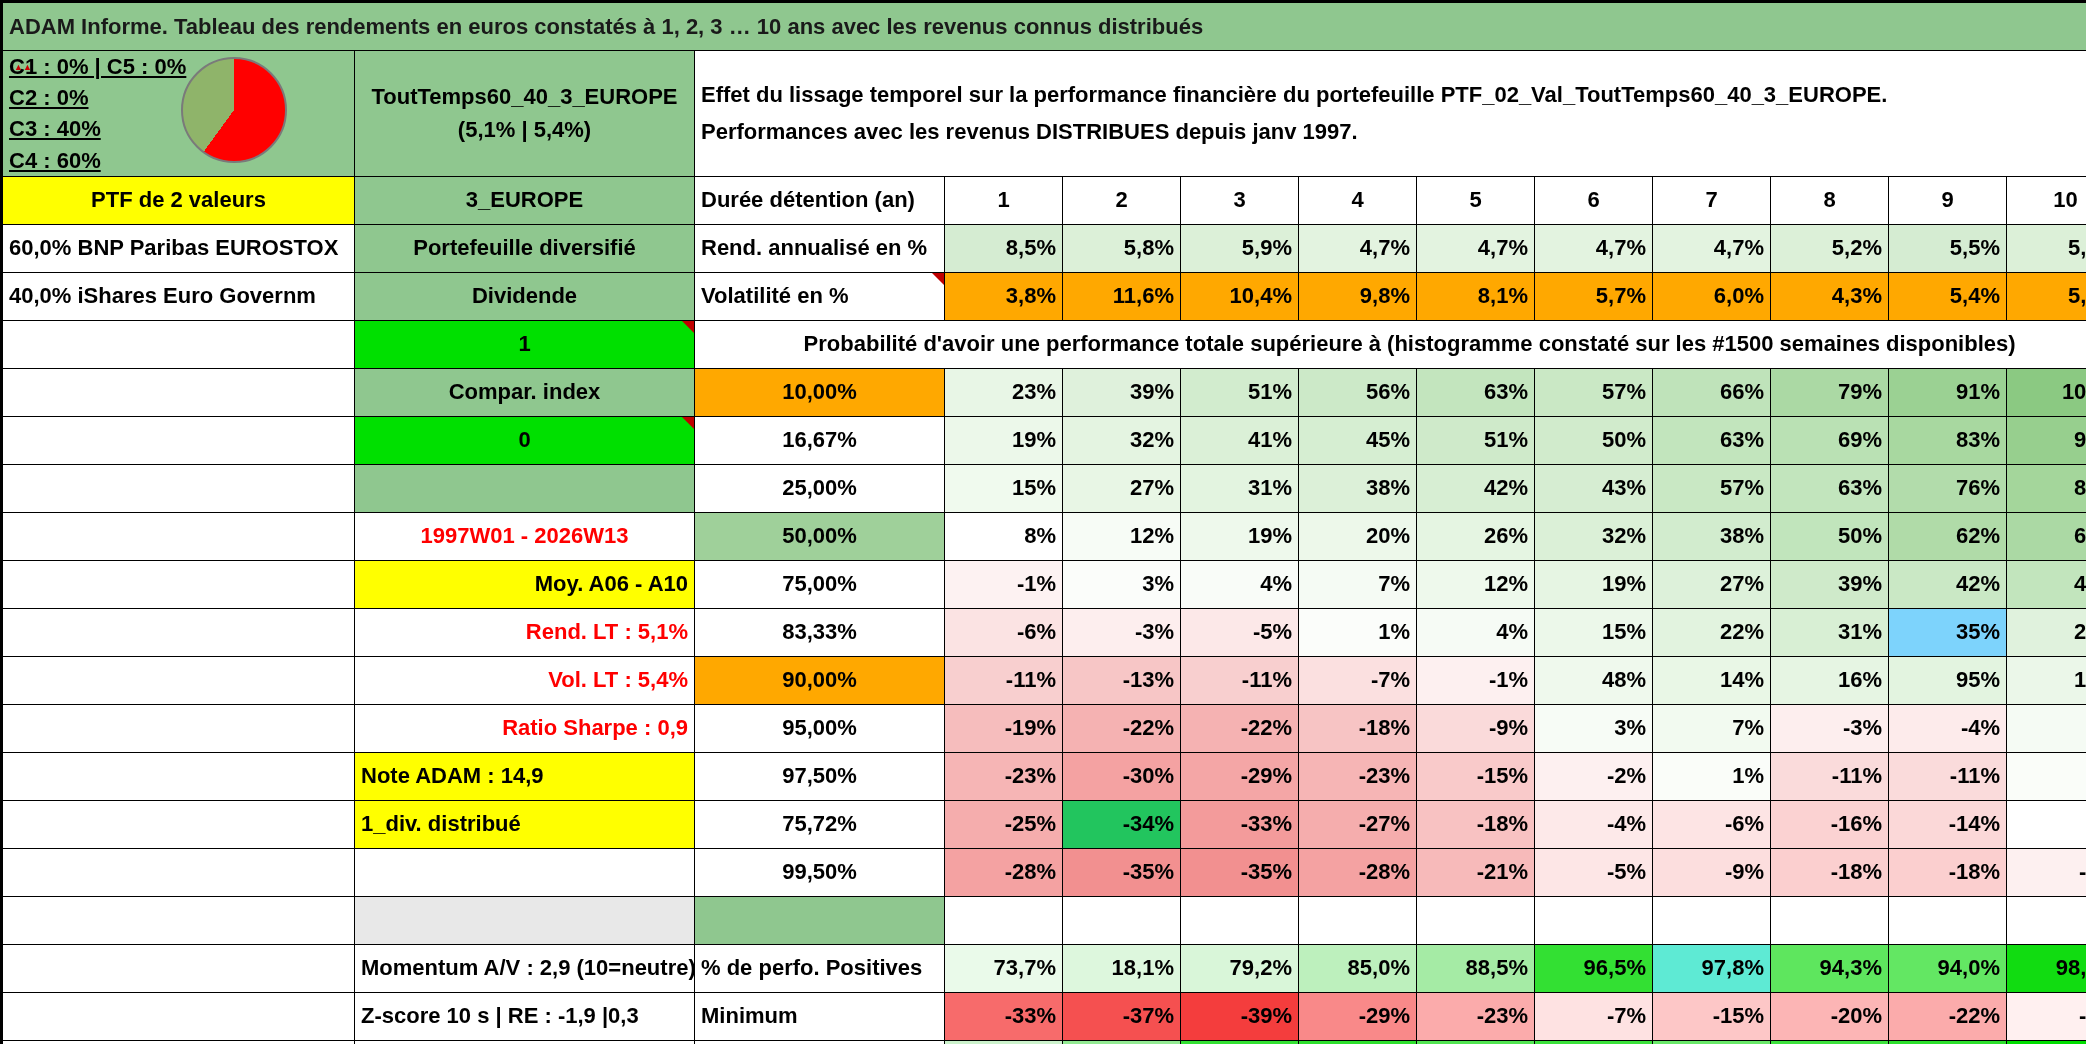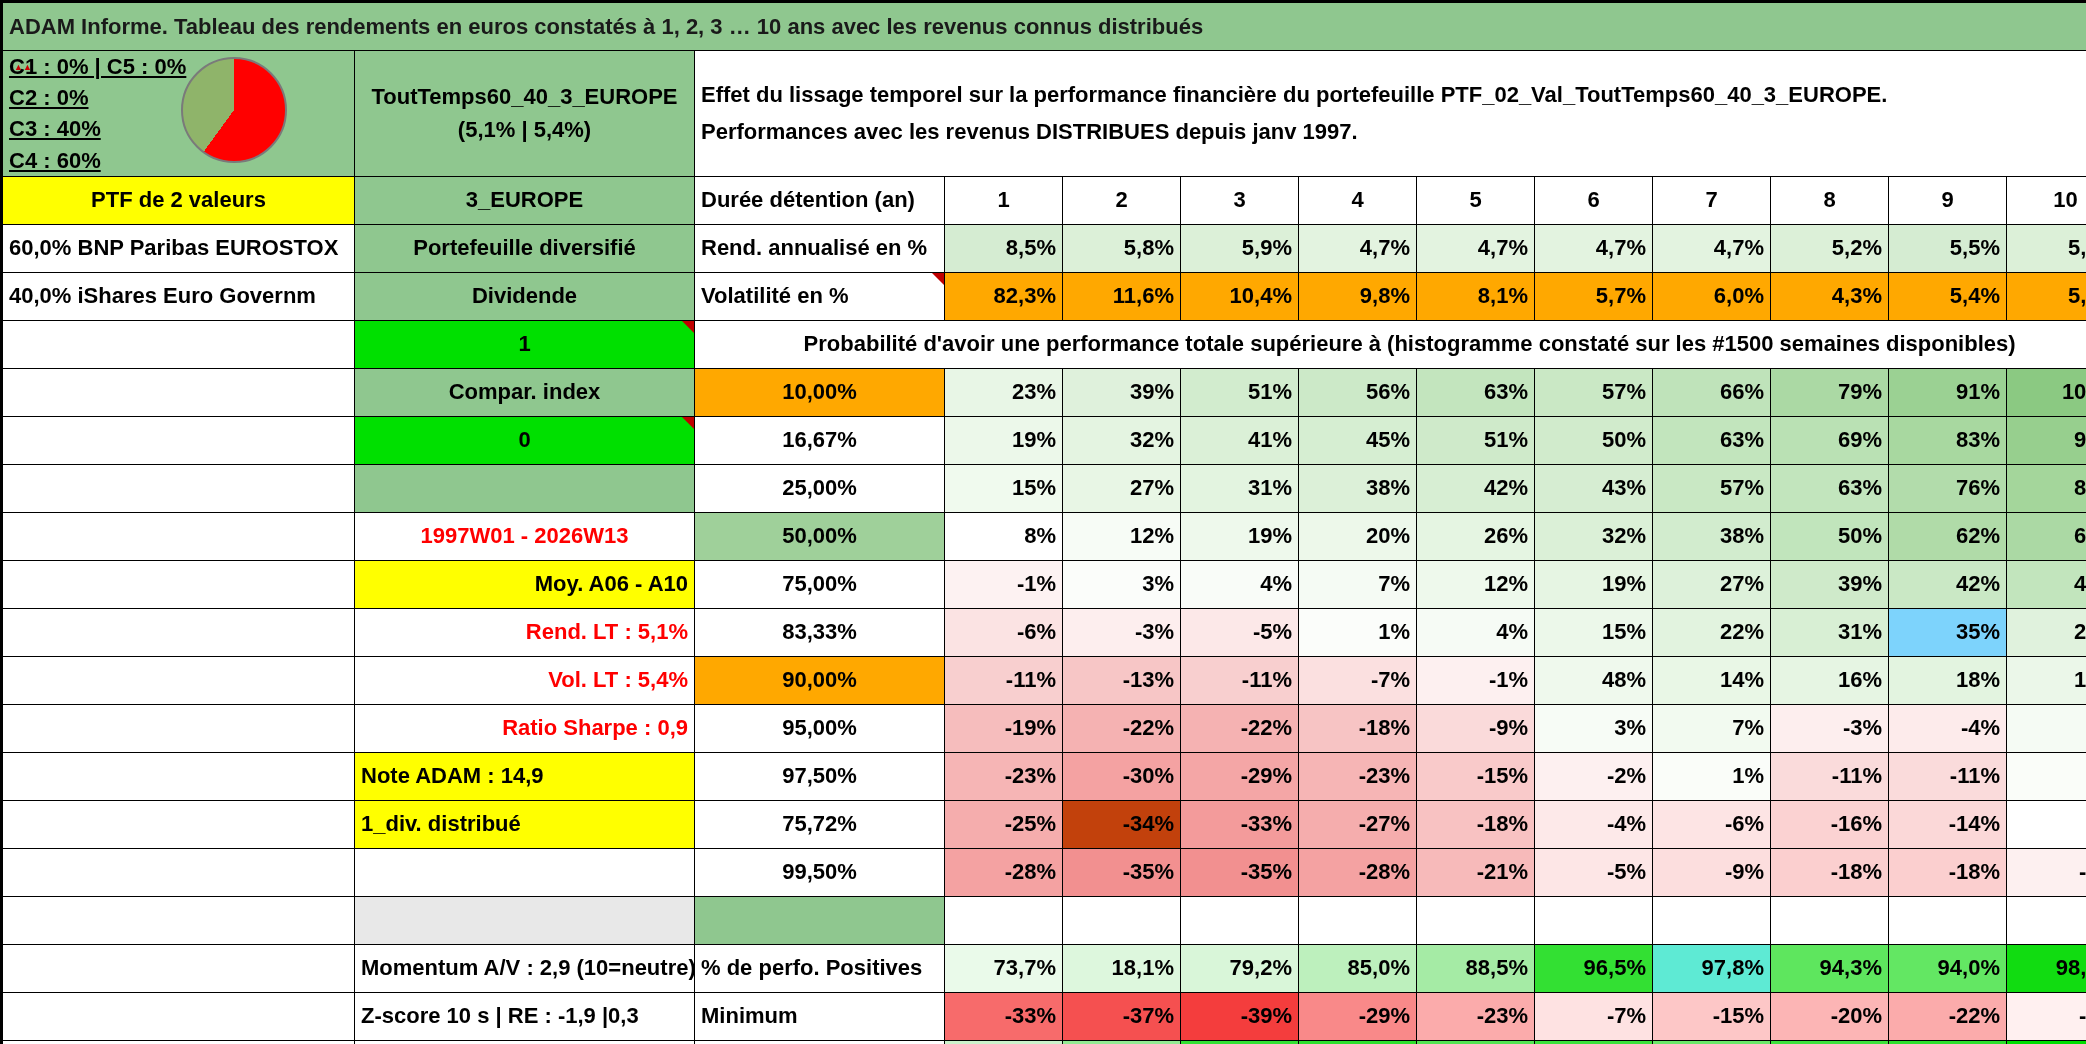--- a/index.html
+++ b/index.html
@@ -184,21 +184,21 @@
       <td class="rgt" style="background:#e3f3e0">4,7%</td>
       <td class="rgt" style="background:#dcf0d8">5,2%</td>
       <td class="rgt" style="background:#d5ecd2">5,5%</td>
       <td class="rgt" style="background:#dcf0d8">5,2%</td>
     </tr>
 
     <tr>
       <td class="white lft sm">40,0% iShares Euro Governm</td>
       <td class="green ctr">Dividende</td>
       <td class="white lft corner">Volatilité en %</td>
-      <td class="orange rgt sm">82,3%</td>
+      <td class="orange rgt sm">3,8%</td>
       <td class="orange rgt sm">11,6%</td>
       <td class="orange rgt sm">10,4%</td>
       <td class="orange rgt sm">9,8%</td>
       <td class="orange rgt sm">8,1%</td>
       <td class="orange rgt sm">5,7%</td>
       <td class="orange rgt sm">6,0%</td>
       <td class="orange rgt sm">4,3%</td>
       <td class="orange rgt sm">5,4%</td>
       <td class="orange rgt sm">5,7%</td>
     </tr>
@@ -310,21 +310,21 @@
       <td class="white rgt red-text">Vol. LT : 5,4%</td>
       <td class="orange ctr">90,00%</td>
       <td class="rgt" style="background:#f8cfcf">-11%</td>
       <td class="rgt" style="background:#f7c6c6">-13%</td>
       <td class="rgt" style="background:#f8cfcf">-11%</td>
       <td class="rgt" style="background:#fbe0e0">-7%</td>
       <td class="rgt" style="background:#fdf0f0">-1%</td>
       <td class="rgt" style="background:#eff9ed">48%</td>
       <td class="rgt" style="background:#e9f7e6">14%</td>
       <td class="rgt" style="background:#e6f5e3">16%</td>
-      <td class="rgt" style="background:#e3f4e0">18%</td>
+      <td class="rgt" style="background:#e3f4e0">95%</td>
       <td class="rgt" style="background:#ebf7e9">12%</td>
     </tr>
 
     <tr>
       <td class="white"></td>
       <td class="white rgt red-text">Ratio Sharpe : 0,9</td>
       <td class="white ctr">95,00%</td>
       <td class="rgt sm" style="background:#f6bdbd">-19%</td>
       <td class="rgt sm" style="background:#f5b2b2">-22%</td>
       <td class="rgt sm" style="background:#f5b2b2">-22%</td>
@@ -351,21 +351,21 @@
       <td class="rgt sm" style="background:#fadbdb">-11%</td>
       <td class="rgt sm" style="background:#fadbdb">-11%</td>
       <td class="rgt sm" style="background:#fafdf9">2%</td>
     </tr>
 
     <tr>
       <td class="white"></td>
       <td class="yellow lft">1_div. distribué</td>
       <td class="white ctr">75,72%</td>
       <td class="rgt sm" style="background:#f5adad">-25%</td>
-      <td class="rgt sm" style="background:#c2410c">-34%</td>
+      <td class="rgt sm" style="background:#22c55e">-34%</td>
       <td class="rgt sm" style="background:#f39b9b">-33%</td>
       <td class="rgt sm" style="background:#f5adad">-27%</td>
       <td class="rgt sm" style="background:#f8c2c2">-18%</td>
       <td class="rgt sm" style="background:#fde9e9">-4%</td>
       <td class="rgt sm" style="background:#fde4e4">-6%</td>
       <td class="rgt sm" style="background:#fbd2d2">-16%</td>
       <td class="rgt sm" style="background:#fbd8d8">-14%</td>
       <td class="rgt sm" style="background:#ffffff">0%</td>
     </tr>
 

